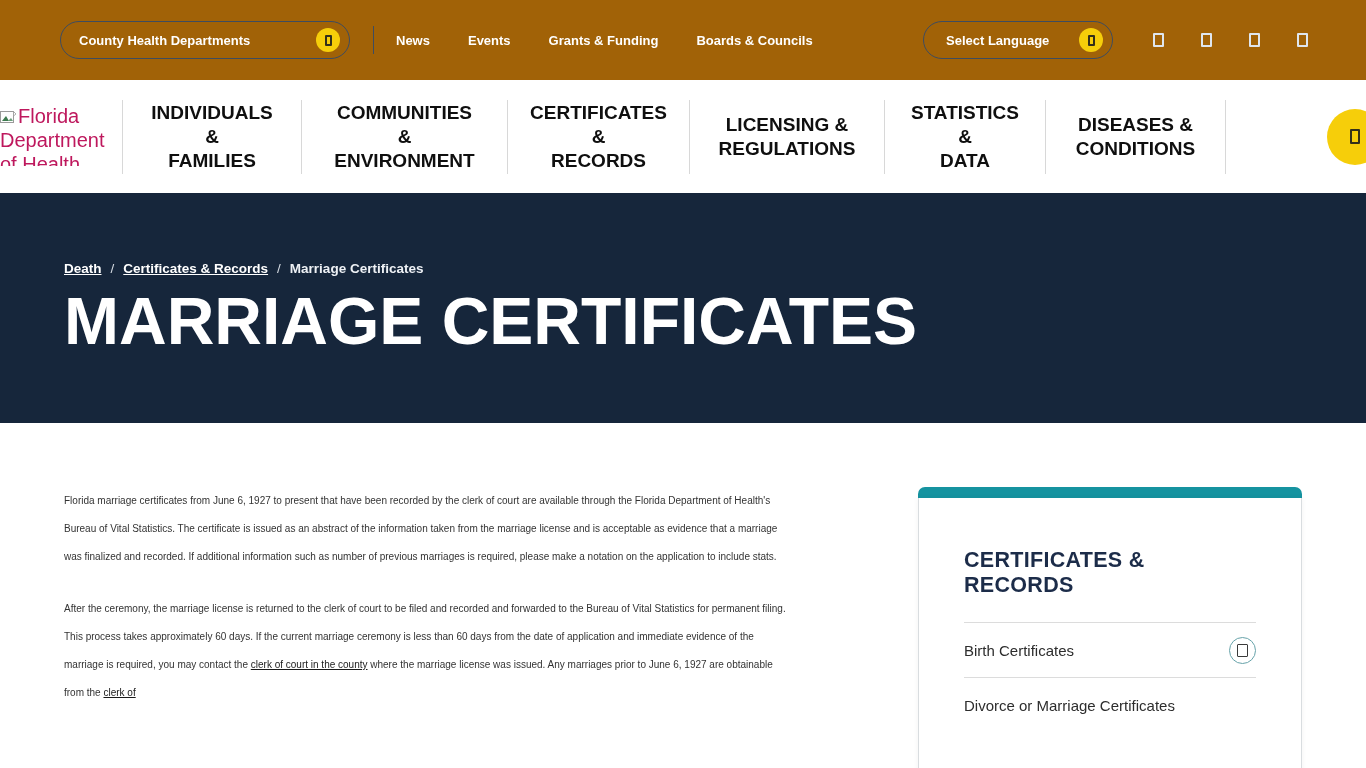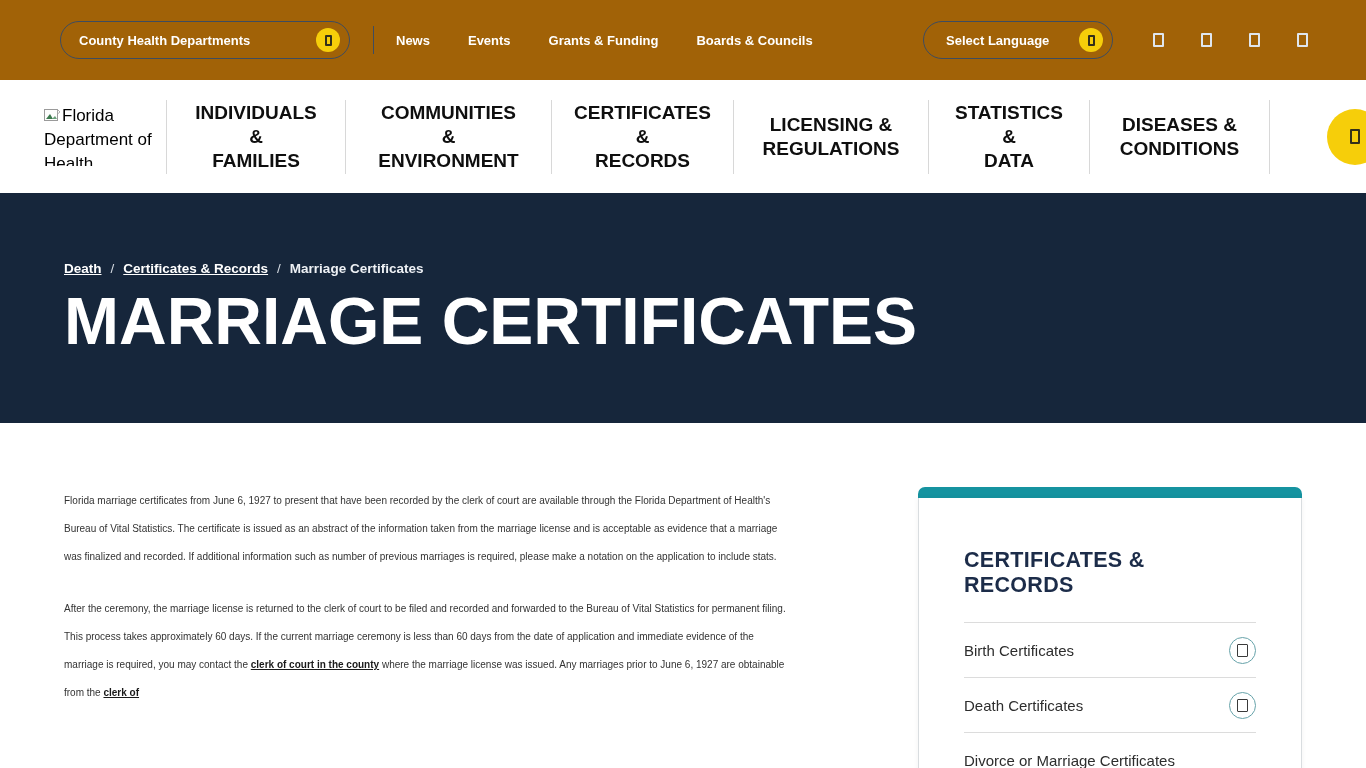--- a/index.html
+++ b/index.html
@@ -19,22 +19,22 @@
   .tofu-dark { width:7px; height:11px; border:2px solid #33301a; border-radius:1px; display:block; }
   .top-vdiv { width:1px; height:28px; background:#3e4c60; margin:0 22px 0 23px; }
   .top-links { display:flex; align-items:center; gap:38px; }
   .top-link { color:#fff; font-size:13px; font-weight:700; text-decoration:none; cursor:pointer; }
   .top-spacer { flex:1; }
   .social-row { display:flex; align-items:center; gap:37px; padding:0 58px 0 40px; }
   .tofu-social { width:11px; height:14px; border:2px solid #dfe6ee; border-radius:1px; display:block; cursor:pointer; }
 
   
   .mainnav { height:113px; background:#ffffff; display:flex; align-items:center; position:relative; }
-  .logo { width:122px; height:62px; overflow:hidden; margin-left:44px; margin-top:-3px;
-    font-size:17px; line-height:24px; color:#000000; cursor:pointer; }
+  .logo { width:122px; height:62px; overflow:hidden; margin-top:-3px;
+    font-size:20px; line-height:24px; color:#be185d; cursor:pointer; }
   .logo-alt { white-space:pre-line; }
   .broken-img { display:inline-block; vertical-align:-2px; margin-right:2px; }
   .nav-vdiv { width:1px; height:74px; background:#d8d8d8; flex:0 0 auto; }
   .nav-item { display:flex; align-items:center; justify-content:center; text-align:center;
     font-size:19px; font-weight:600; color:#0f0f0f; line-height:24px; cursor:pointer; height:100%; }
   .nav-item-label { white-space:pre-line; }
   .w1{width:178px}.w2{width:205px}.w3{width:181px}.w4{width:194px}.w5{width:160px}.w6{width:179px}
   .search-btn { position:absolute; right:-17px; top:50%; transform:translateY(-50%);
     width:56px; height:56px; border-radius:50%; background:#F6CE0A; border:none;
     display:flex; align-items:center; justify-content:center; cursor:pointer; }
@@ -47,21 +47,21 @@
   .crumb-sep { font-weight:400; color:#d7dde4; }
   .crumb-current { font-weight:600; color:#eef1f5; }
   .hero-title { margin-top:12px; color:#ffffff; font-size:66px; font-weight:700;
     letter-spacing:0px; line-height:1; }
 
   
   .content { display:flex; align-items:flex-start; padding:64px 64px 0 64px; background:#fff; }
   .article { width:727px; }
   .article p { font-size:10px; line-height:28px; color:#333333; }
   .article p + p { margin-top:24px; }
-  .inline-link { color:#1a1a1a; font-weight:700; text-decoration:underline; cursor:pointer; }
+  .inline-link { color:#1a1a1a; font-weight:400; text-decoration:underline; cursor:pointer; }
 
   
   .aside { width:384px; margin-left:auto; }
   .card-topbar { height:11px; background:#1593A0; border-radius:7px 7px 0 0; }
   .card { border:1px solid #d9dde0; border-top:none; background:#fff; min-height:340px;
     box-shadow:0 0 6px rgba(0,0,0,0.05); padding:50px 45px 0 45px; }
   .card-heading { font-size:21.5px; font-weight:700; color:#1C2C49; letter-spacing:0.3px;
     margin-bottom:24px; }
   .card-row { border-top:1px solid #dcdcdc; height:55px; display:flex; align-items:center;
     justify-content:space-between; font-size:15px; color:#2d2d2d; cursor:pointer; }
@@ -171,24 +171,18 @@
     <div class="card-topbar"></div>
     <div class="card">
       <h2 class="card-heading">CERTIFICATES &amp; RECORDS</h2>
       <div class="card-row">
         <span>Birth Certificates</span>
         <span class="circle-icon">
             <span class="tofu-teal"></span>
           </span>
       </div>
       <div class="card-row">
-        <span>Death Certificates</span>
-        <span class="circle-icon">
-            <span class="tofu-teal"></span>
-          </span>
-      </div>
-      <div class="card-row">
         <span>Divorce or Marriage Certificates</span>
       </div>
 
     </div>
   </aside>
 </main>
 
 </body></html>

